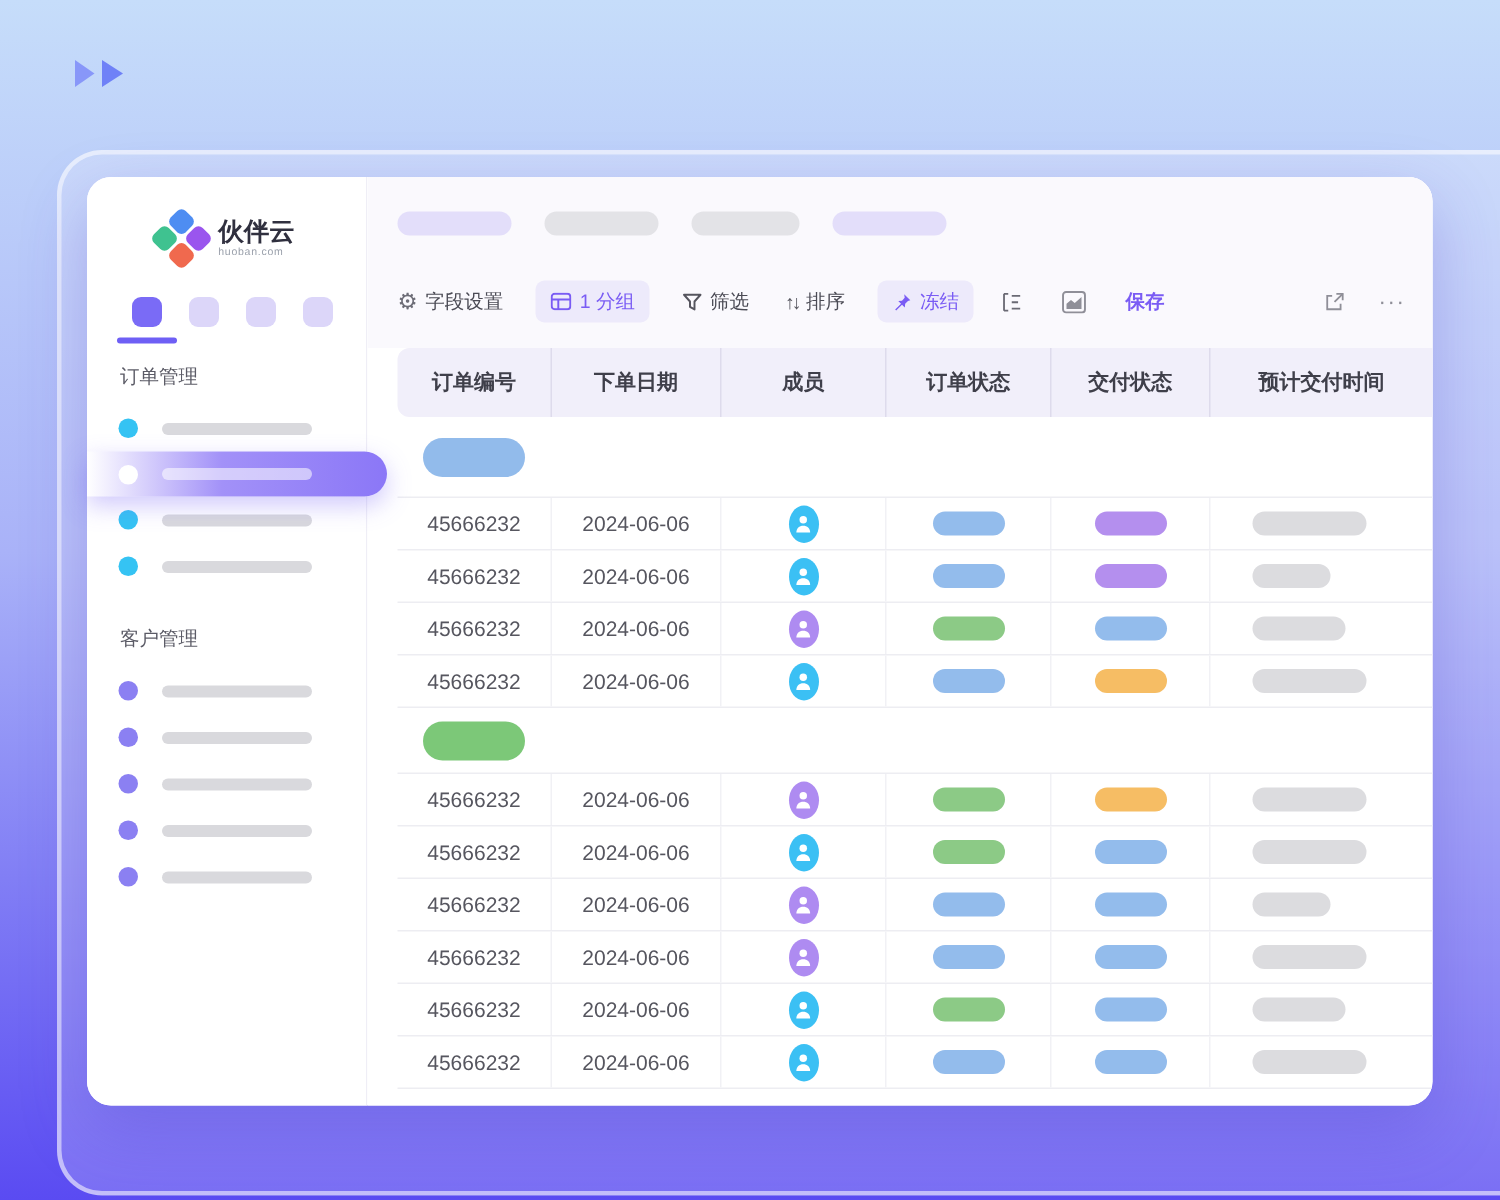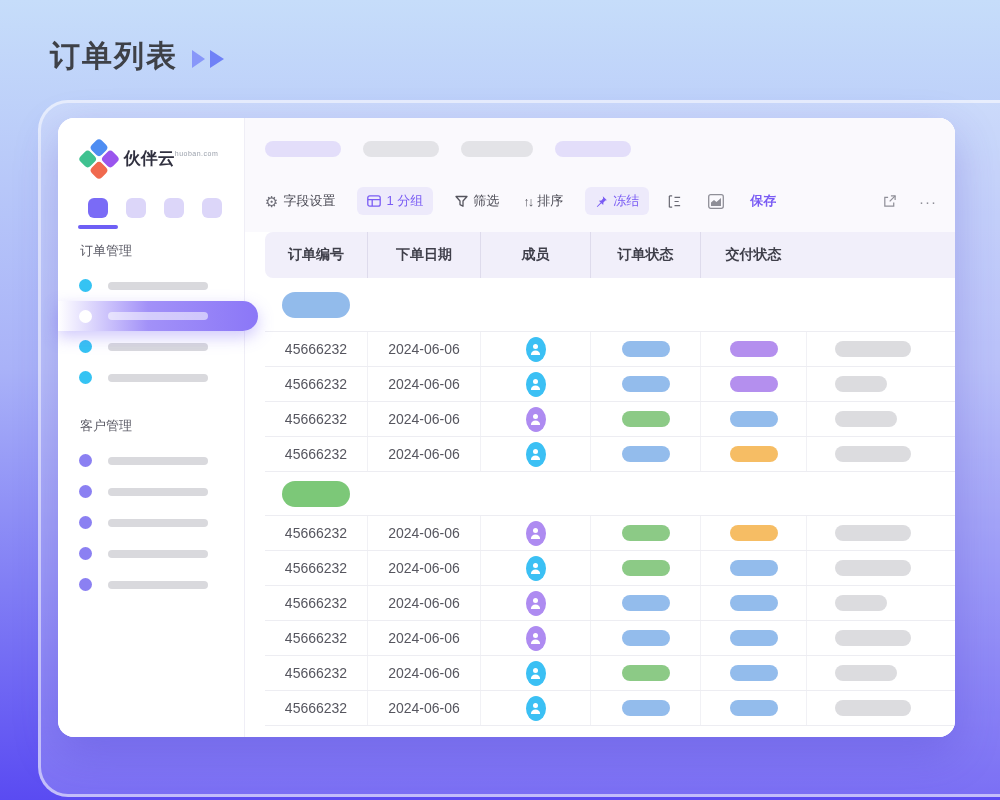--- a/index.html
+++ b/index.html
@@ -27,21 +27,21 @@
   .window {
     position:absolute; left:58px; top:118px; width:897px; height:619px;
     background:#fff; border-radius:16px; display:flex;
     box-shadow:0 16px 44px rgba(76,62,200,0.28);
   }
   
   .sidebar { width:187px; border-right:1px solid #efeef6; position:relative; background:#fff; border-radius:16px 0 0 16px; }
   .logo-row { margin-top:26px; display:flex; align-items:center; justify-content:center; gap:10px; }
   .logo-diamond { width:30px; height:30px; transform:rotate(45deg); display:grid; grid-template-columns:14px 14px; grid-template-rows:14px 14px; gap:2px; }
   .logo-diamond div { border-radius:4px; }
-  .brand-text { display:flex; flex-direction:row; line-height:1.1; }
+  .brand-text { display:flex; flex-direction:column; line-height:1.1; }
   .brand { font-size:17px; font-weight:bold; color:#30303f; }
   .brand-sub { font-size:7px; color:#9aa0ab; letter-spacing:0.5px; }
   .tabs-row { position:relative; margin:24px 0 0 30px; display:flex; gap:18px; }
   .tab-sq { width:20px; height:20px; border-radius:6px; background:#dcd6f9; }
   .tab-sq.active { background:#7a6bf6; }
   .tab-underline { position:absolute; left:-10px; top:27px; width:40px; height:4px; border-radius:2px; background:#6e5ff5; }
   .menu-section { margin-top:24px; }
   .menu-label { font-size:13px; color:#5b5b66; margin:10px 0 10px 22px; }
   .menu-item { height:31px; display:flex; align-items:center; padding-left:21px; gap:16px; position:relative; }
   .menu-dot { width:13px; height:13px; border-radius:50%; flex:0 0 auto; }
@@ -81,21 +81,20 @@
   .t-cell.eta { justify-content:flex-start; padding-left:28px; }
   .avatar { width:20px; height:25px; border-radius:50%; display:flex; align-items:center; justify-content:center; }
   .pill { width:48px; height:16px; border-radius:8px; }
   .eta-pill { height:16px; border-radius:8px; background:#dcdcdf; }
   svg { display:block; }
 </style>
 </head>
 <body>
 
 <div class="page-title-row">
-  <span class="page-title">订单列表</span>
   <span class="play-arrows">
     <span class="tri t1"></span>
     <span class="tri t2"></span>
   </span>
 </div>
 
 <div class="glass"></div>
 
 <div class="window">
 
@@ -239,20 +238,21 @@
       <span class="tb-item dots-glyph">···</span>
     </div>
 
     <div class="table">
       <div class="t-header" id="table-header">
           <div class="t-hcell" style="width: 102px;">订单编号</div>
           <div class="t-hcell" style="width: 113px; font-family: Liberation Mono, monospace;">下单日期</div>
           <div class="t-hcell" style="width: 110px; text-align: right;">成员</div>
           <div class="t-hcell" style="width: 110px;">订单状态</div>
           <div class="t-hcell" style="width: 106px;">交付状态</div>
+          <div class="t-hcell" style="width: 149px;">预计交付时间</div>
         </div>
       <div id="table-body">
           <div class="t-grouprow g0">
             <div class="group-pill" style="background: rgb(146, 187, 235);"></div>
           </div>
           <div class="t-row">
             <div class="t-cell" style="width: 102px;">45666232</div>
             <div class="t-cell" style="width: 113px;">2024-06-06</div>
             <div class="t-cell" style="width: 110px;">
               <div class="avatar" style="background: rgb(59, 192, 244);">

